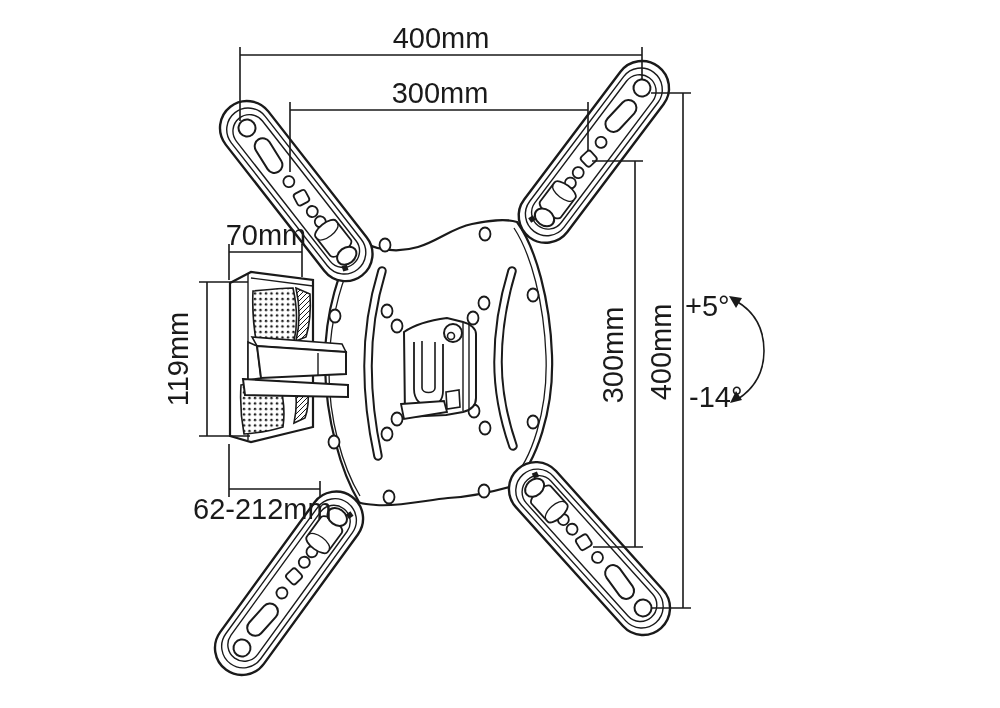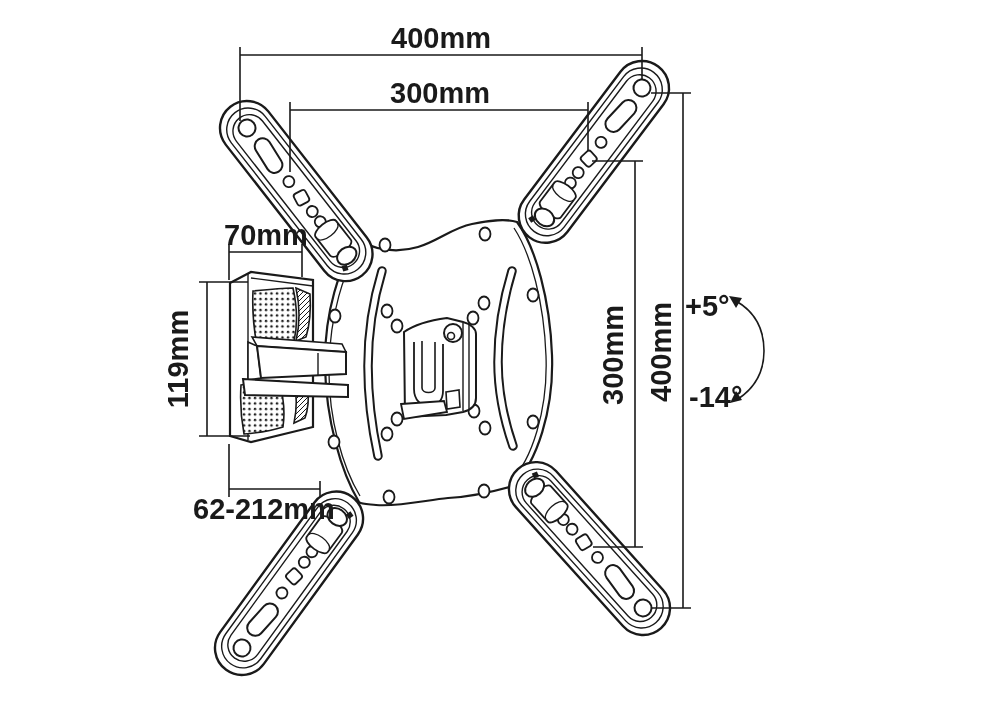--- a/index.html
+++ b/index.html
@@ -1,17 +1,17 @@
 <!DOCTYPE html>
 <html><head>
 <meta charset="utf-8">
 <style>
   html,body{margin:0;padding:0;background:#ffffff;}
   .canvas{position:relative;width:1000px;height:708px;background:#ffffff;overflow:hidden;
-          font-family:"Liberation Sans", sans-serif;font-weight:bold;}
+          font-family:"Liberation Sans", sans-serif;}
   svg{display:block;}
   svg text{font-family:"Liberation Sans", sans-serif;font-size:29px;fill:#1a1a1a;}
   .s24{stroke:#1a1a1a;stroke-width:2.4;}
   .s22{stroke:#1a1a1a;stroke-width:2.2;}
   .s20{stroke:#1a1a1a;stroke-width:2;}
   .s18{stroke:#1a1a1a;stroke-width:1.8;}
   .s16{stroke:#1a1a1a;stroke-width:1.6;}
   .s14{stroke:#1a1a1a;stroke-width:1.4;}
   .s13{stroke:#1a1a1a;stroke-width:1.3;}
   .dim{stroke:#1a1a1a;stroke-width:1.6;fill:none;}

